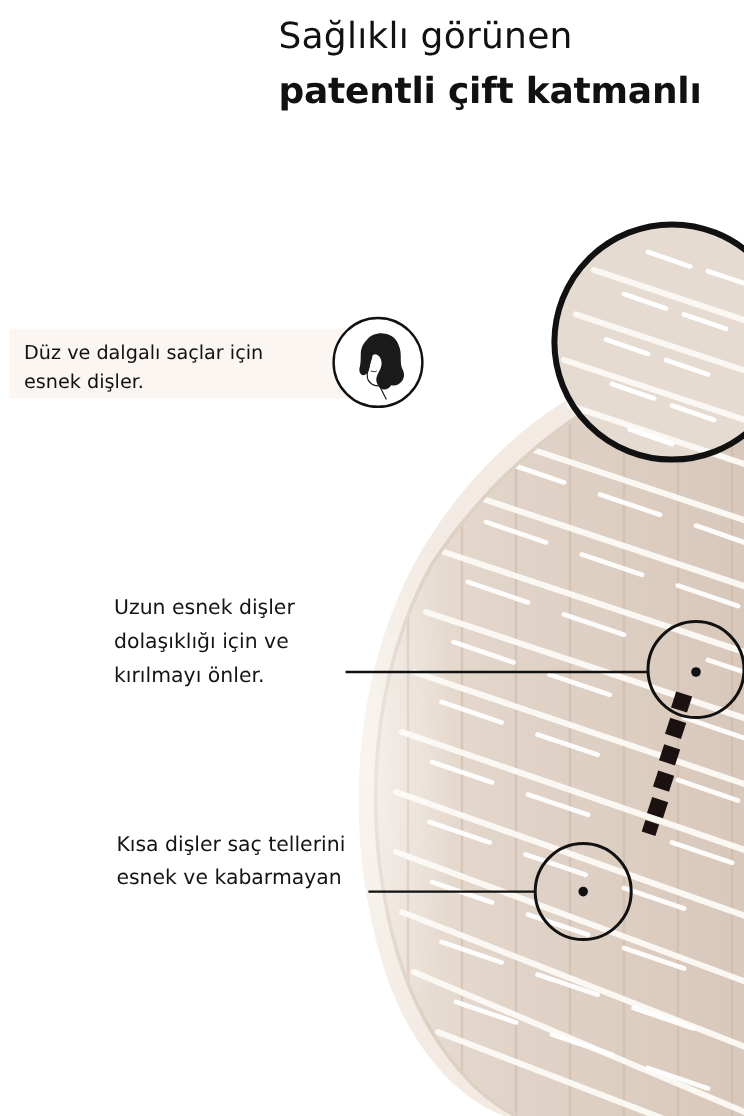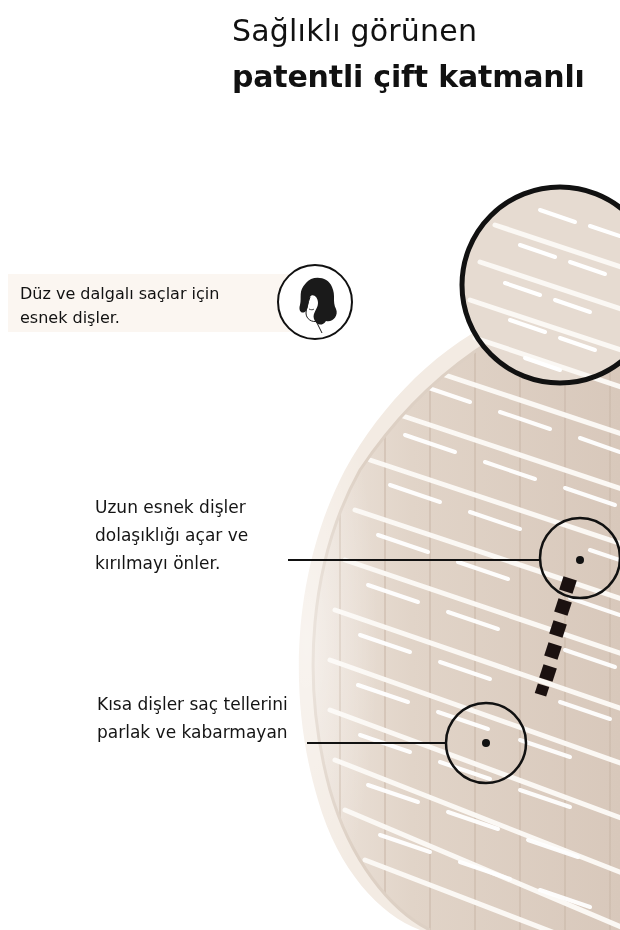--- a/index.html
+++ b/index.html
@@ -174,20 +174,20 @@
 <svg class="portrait" viewBox="0 0 78 78" xmlns="http://www.w3.org/2000/svg">
   <circle cx="39" cy="39" r="37" fill="#ffffff" stroke="#111" stroke-width="2"></circle>
   <path d="M30 20 C36 12 52 13 56 24 C60 33 56 38 60 46 C63 53 56 60 50 58 C46 64 40 62 38 56 C36 50 42 46 42 40 C42 33 36 30 34 34 C32 38 33 44 30 48 C26 52 22 48 24 42 C26 34 22 28 30 20 Z" fill="#1a1a1a"></path>
   <path d="M34 34 C32 40 30 46 30 50 C30 56 36 60 42 58" fill="none" stroke="#1a1a1a" stroke-width="1"></path>
   <path d="M33 46 C35 47 37 47 38 46" fill="none" stroke="#1a1a1a" stroke-width="0.8"></path>
   <path d="M40 58 C42 62 44 66 46 70" fill="none" stroke="#1a1a1a" stroke-width="1"></path>
 </svg>
 
 <div class="callout callout-1">
   <div>Uzun esnek dişler</div>
-  <div>dolaşıklığı açar ve</div>
+  <div>dolaşıklığı için ve</div>
   <div>kırılmayı önler.</div>
 </div>
 
 <div class="callout callout-2">
   <div>Kısa dişler saç tellerini</div>
-  <div>parlak ve kabarmayan</div>
+  <div>esnek ve kabarmayan</div>
 </div>
 
 </body></html>

